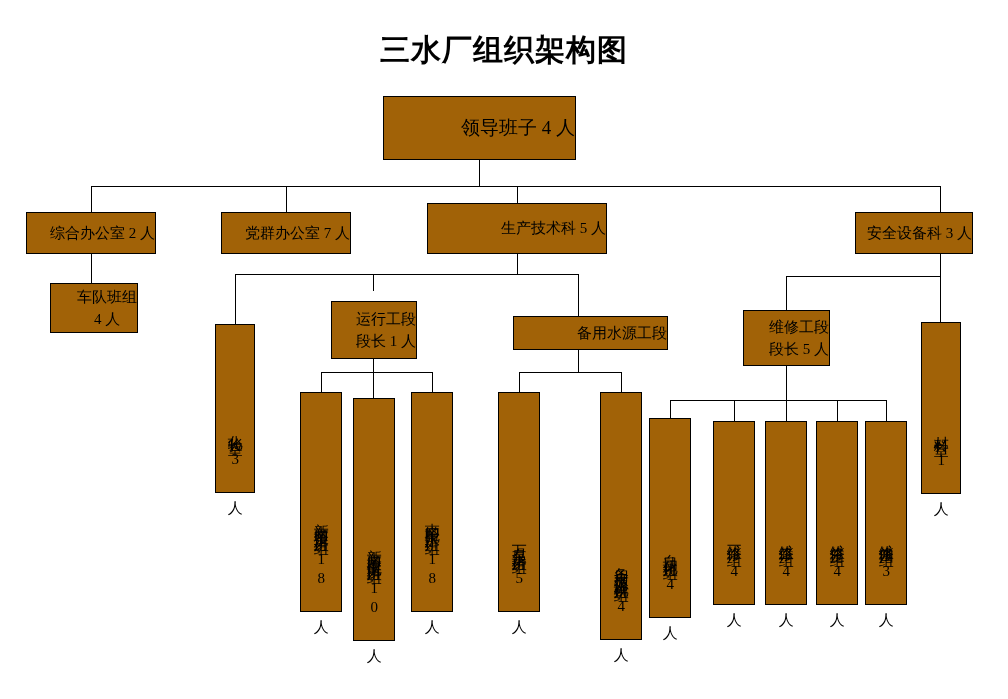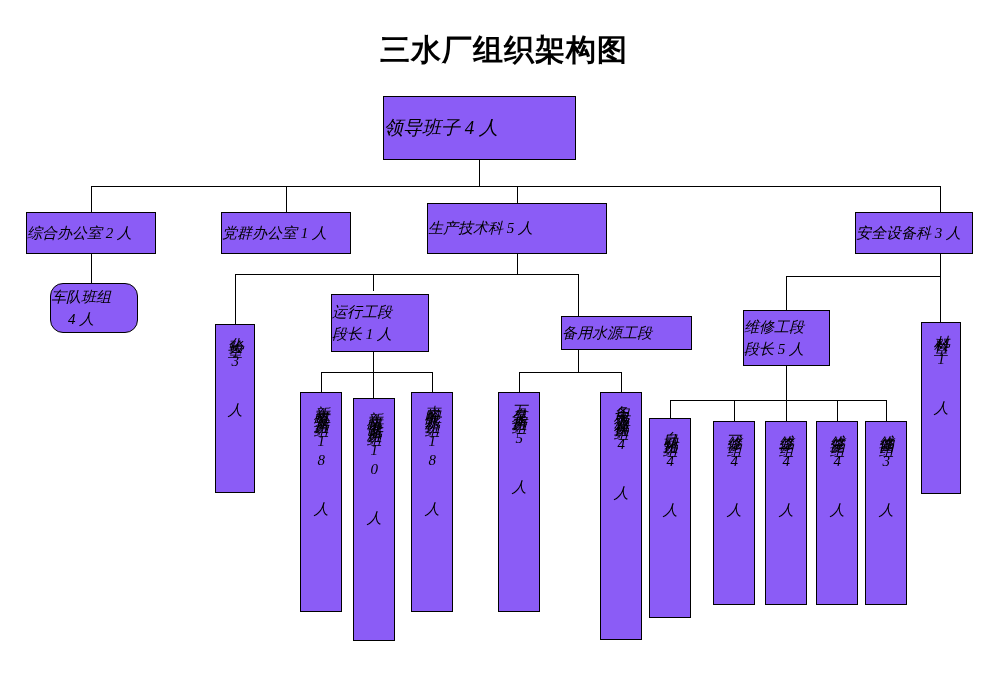--- a/index.html
+++ b/index.html
@@ -26,29 +26,28 @@
     text-align: center;
     font-size: 30px;
     font-weight: bold;
     letter-spacing: 1px;
     font-family: "Liberation Sans", "DejaVu Sans", sans-serif;
   }
   .node {
     position: absolute;
     box-sizing: border-box;
     border: 1px solid #000000;
-    background: #8b5cf6;
+    background: #a16207;
     display: flex;
     align-items: center;
-    justify-content: flex-start;
+    justify-content: flex-end;
     text-align: center;
     font-size: 15px;
     line-height: 1.5;
     z-index: 2;
-    font-style: italic;
   }
   .node.horiz {
     writing-mode: horizontal-tb;
   }
   .node.vert {
     writing-mode: vertical-rl;
     text-orientation: upright;
     letter-spacing: 3px;
     line-height: 1.1;
   }
@@ -118,46 +117,46 @@
 
   <div class="node horiz big" style="left:383px; top:96px; width:193px; height:64px;">
     <span class="label">领导班子 4 人</span>
   </div>
 
   <div class="node horiz" style="left:26px; top:212px; width:130px; height:42px;">
     <span class="label">综合办公室 2 人</span>
   </div>
 
   <div class="node horiz" style="left:221px; top:212px; width:130px; height:42px;">
-    <span class="label">党群办公室 1 人</span>
+    <span class="label">党群办公室 7 人</span>
   </div>
 
   <div class="node horiz" style="left:427px; top:203px; width:180px; height:51px;">
     <span class="label">生产技术科 5 人</span>
   </div>
 
   <div class="node horiz" style="left:855px; top:212px; width:118px; height:42px;">
     <span class="label">安全设备科 3 人</span>
   </div>
 
-  <div class="node horiz" style="left:50px; top:283px; width:88px; height:50px;border-radius:13px;">
+  <div class="node horiz" style="left:50px; top:283px; width:88px; height:50px;">
     <span class="label">车队班组
 4 人</span>
   </div>
 
   <div class="node vert" style="left:215px; top:324px; width:40px; height:169px;">
     <span class="label">化验室 3 人</span>
   </div>
 
-  <div class="node horiz" style="left:331px; top:294px; width:98px; height:58px;">
+  <div class="node horiz" style="left:331px; top:301px; width:86px; height:58px;">
     <span class="label">运行工段
 段长 1 人</span>
   </div>
 
-  <div class="node horiz" style="left:513px; top:316px; width:131px; height:34px;margin-left:48px;">
+  <div class="node horiz" style="left:513px; top:316px; width:155px; height:34px;">
     <span class="label">备用水源工段</span>
   </div>
 
   <div class="node horiz" style="left:743px; top:310px; width:87px; height:56px;">
     <span class="label">维修工段
 段长 5 人</span>
   </div>
 
   <div class="node vert" style="left:921px; top:322px; width:40px; height:172px;">
     <span class="label">材料室 1 人</span>

